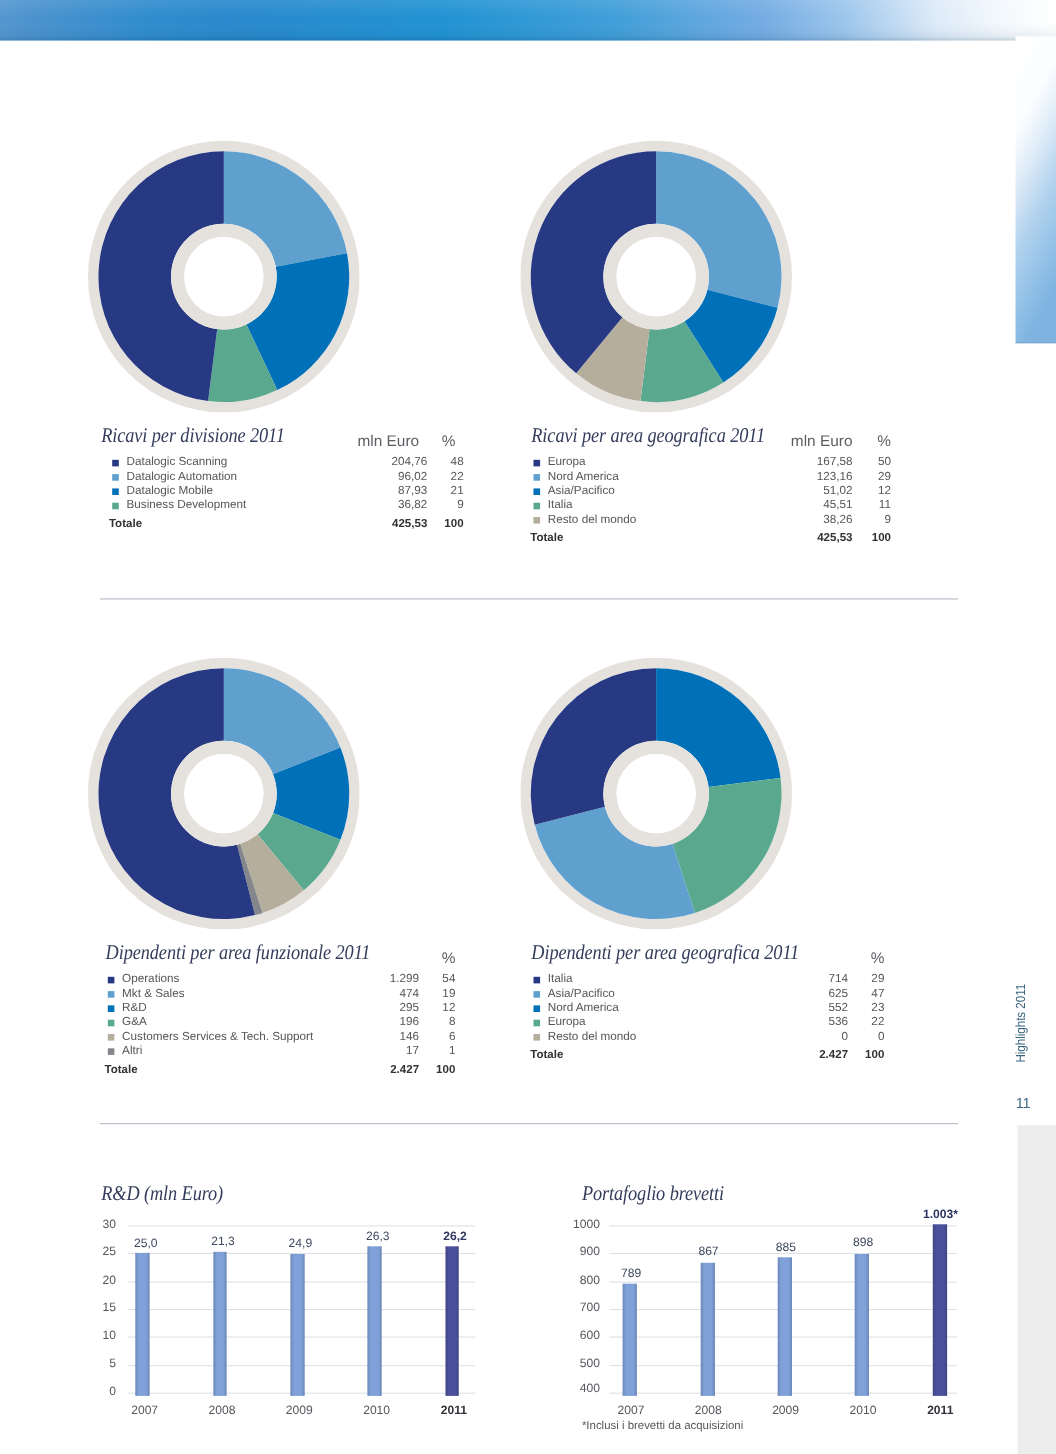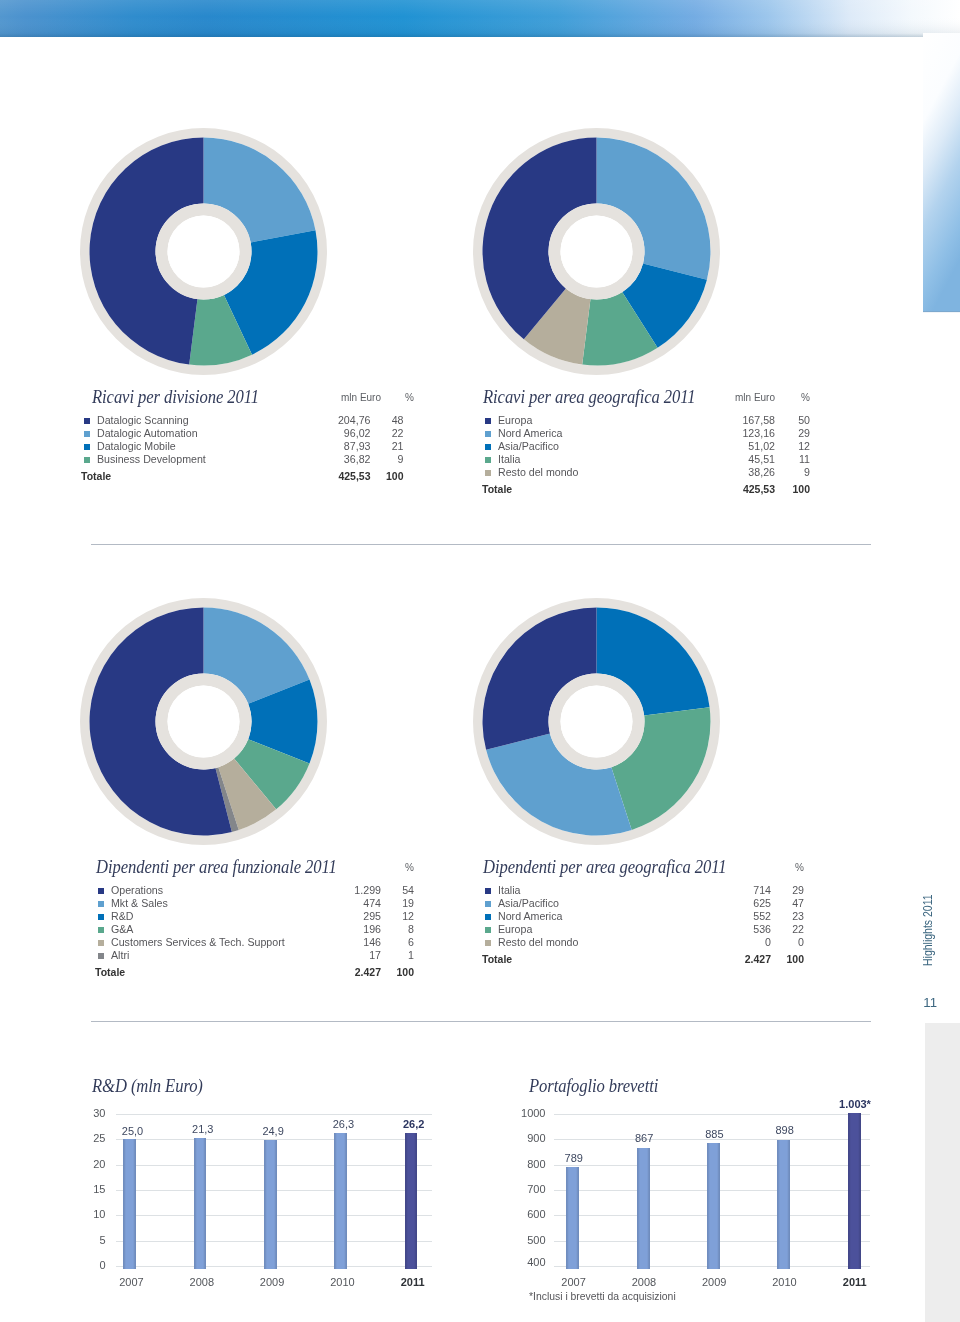--- a/index.html
+++ b/index.html
@@ -8,21 +8,21 @@
 
   
   .sky-top{position:absolute;left:0;top:0;width:960px;height:37px;}
   .sky-right{position:absolute;left:923px;top:0;width:37px;height:315px;}
 
   .divider{position:absolute;height:1px;background:#b3bac4;}
 
   .sec-title{position:absolute;font-family:"Liberation Serif",serif;font-style:italic;
     font-size:19px;color:#333c5a;white-space:nowrap;letter-spacing:-0.1px;
     transform:scaleX(0.875);transform-origin:0 0;}
-  .col-head{position:absolute;font-size:10px;color:#5b5e63;white-space:nowrap;}
+  .col-head{position:absolute;font-size:14px;color:#5b5e63;white-space:nowrap;}
 
   .legend{position:absolute;}
   .lrow{position:relative;height:13px;}
   .swatch{position:absolute;left:3px;top:4.3px;width:6px;height:6px;}
   .lname{position:absolute;left:16px;top:0;font-size:10.65px;line-height:13px;color:#56565a;white-space:nowrap;}
   .lval{position:absolute;top:0;font-size:10.65px;line-height:13px;color:#56565a;text-align:right;white-space:nowrap;}
   .lpct{position:absolute;top:0;font-size:10.65px;line-height:13px;color:#56565a;text-align:right;white-space:nowrap;}
   .trow{position:relative;height:13px;}
   .trow .lname{left:0;font-weight:bold;color:#333;font-size:10.5px;}
   .trow .lval{font-weight:bold;color:#333;font-size:10.5px;}
@@ -131,21 +131,21 @@
         <path d="M596.50,607.50 A114,114 0 0 1 709.60,707.21 L644.12,715.48 A48,48 0 0 0 596.50,673.50 Z" fill="#0070B8"></path>
         <path d="M709.60,707.21 A114,114 0 0 1 631.73,829.92 L611.33,767.15 A48,48 0 0 0 644.12,715.48 Z" fill="#5AA88D"></path>
         <path d="M631.73,829.92 A114,114 0 0 1 486.08,749.85 L550.01,733.44 A48,48 0 0 0 611.33,767.15 Z" fill="#5FA0CF"></path>
         <path d="M486.08,749.85 A114,114 0 0 1 596.50,607.50 L596.50,673.50 A48,48 0 0 0 550.01,733.44 Z" fill="#283984"></path>
         <circle cx="596.5" cy="721.5" r="42" fill="none" stroke="#E5E2DE" stroke-width="12"></circle>
         <circle cx="596.5" cy="721.5" r="36" fill="#ffffff"></circle>
       </svg>
       <div class="sec-title" style="left:92px;top:386px;">Ricavi per divisione 2011</div>
       <div class="col-head" style="left:311px;top:392px;width:70px;text-align:right;">mln Euro</div>
       <div class="col-head" style="left:380px;top:392px;width:34px;text-align:right;">%</div>
-      <div class="legend" style="left:81px;top:414px;width:322.5px;">
+      <div class="legend" style="left:99px;top:414px;width:322.5px;">
         <div class="lrow">
           <span class="swatch" style="background:#283984"></span>
           <span class="lname">Datalogic Scanning</span>
           <span class="lval" style="left:219.5px;width:70px;">204,76</span>
           <span class="lpct" style="left:288.5px;width:34px;">48</span>
         </div>
         <div class="lrow">
           <span class="swatch" style="background:#5FA0CF"></span>
           <span class="lname">Datalogic Automation</span>
           <span class="lval" style="left:219.5px;width:70px;">96,02</span>

